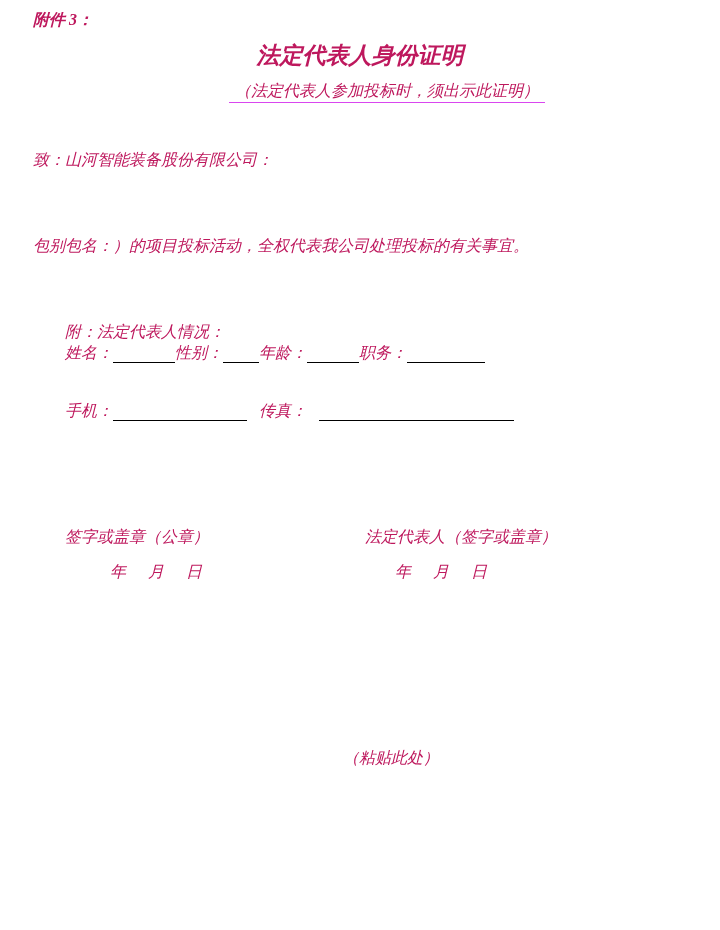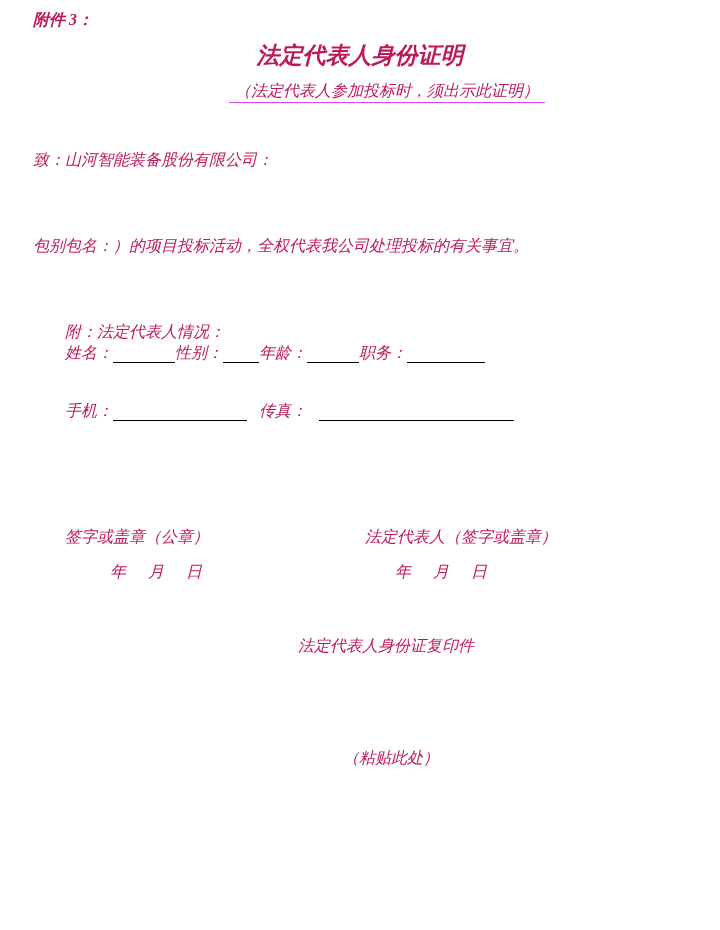--- a/index.html
+++ b/index.html
@@ -104,18 +104,17 @@
   </div>
 
   <div class="abs company-label">签字或盖章（公章）</div>
 
   <div class="abs legalrep-label">法定代表人（签字或盖章）</div>
 
   <div class="abs date-left">年　月　日</div>
 
   <div class="abs date-right">年　月　日</div>
 
-  <div class="abs idcopy-heading">法定代表人身份证复印件</div>
 
   <div class="abs paste-here">（粘贴此处）</div>
 
 
 </div>
 
 </body></html>

